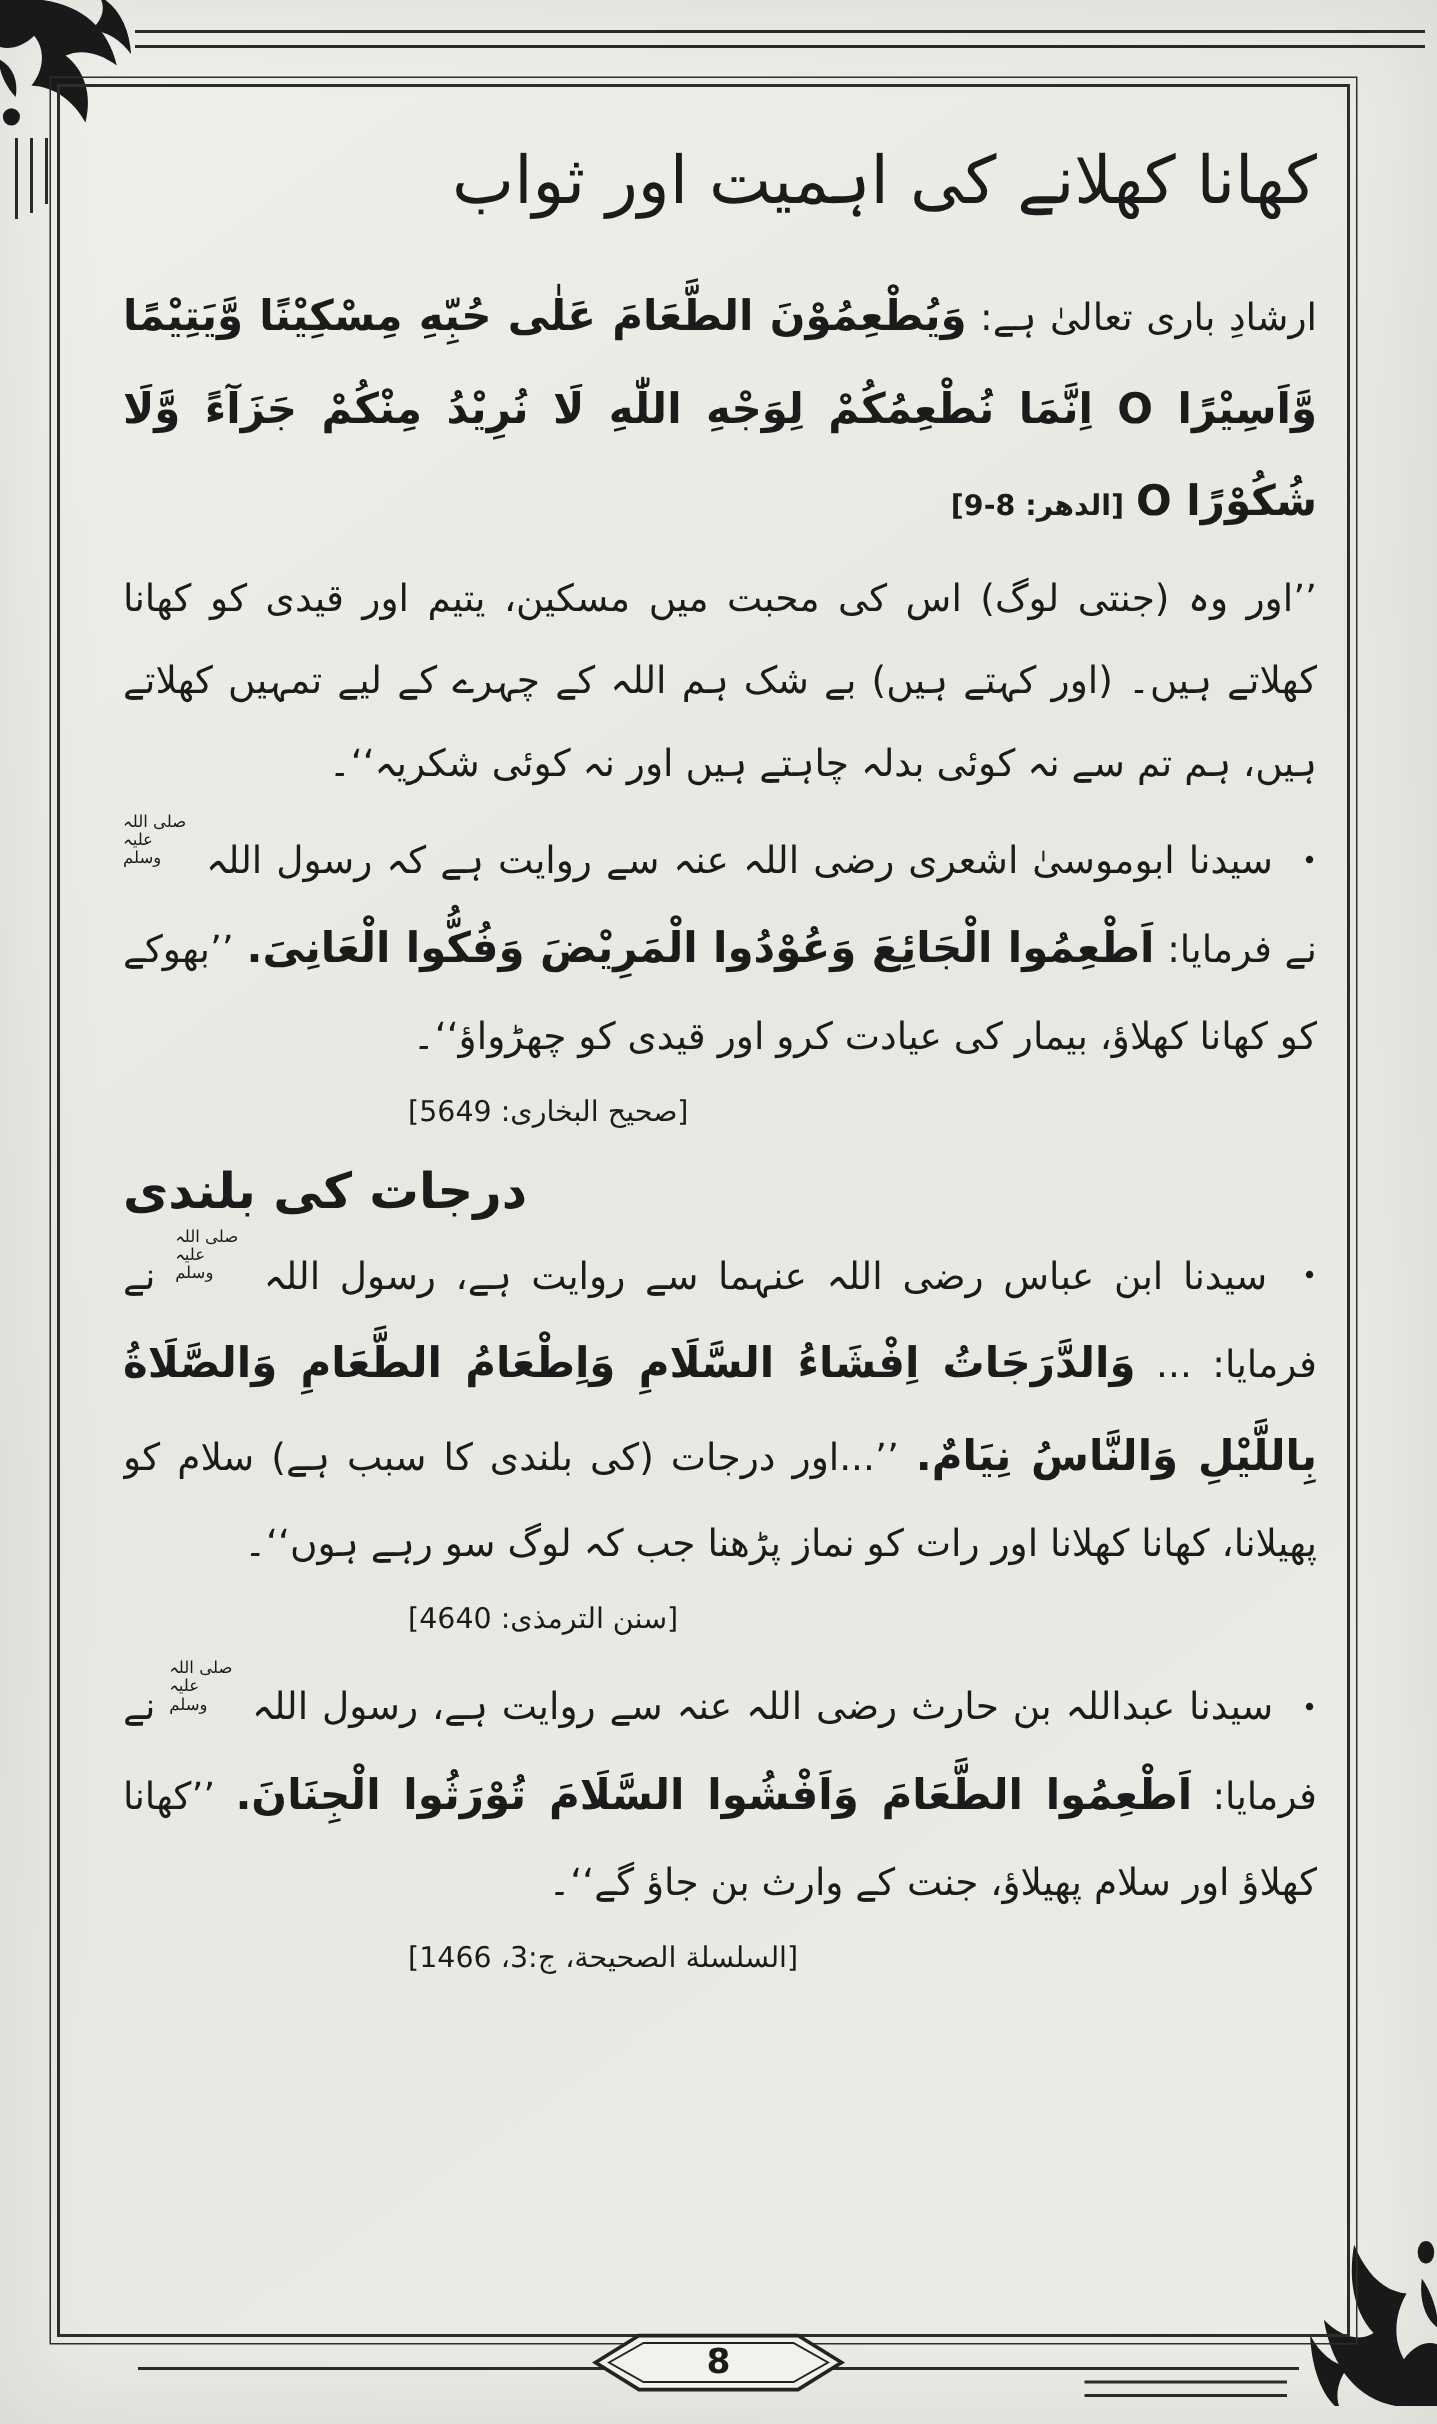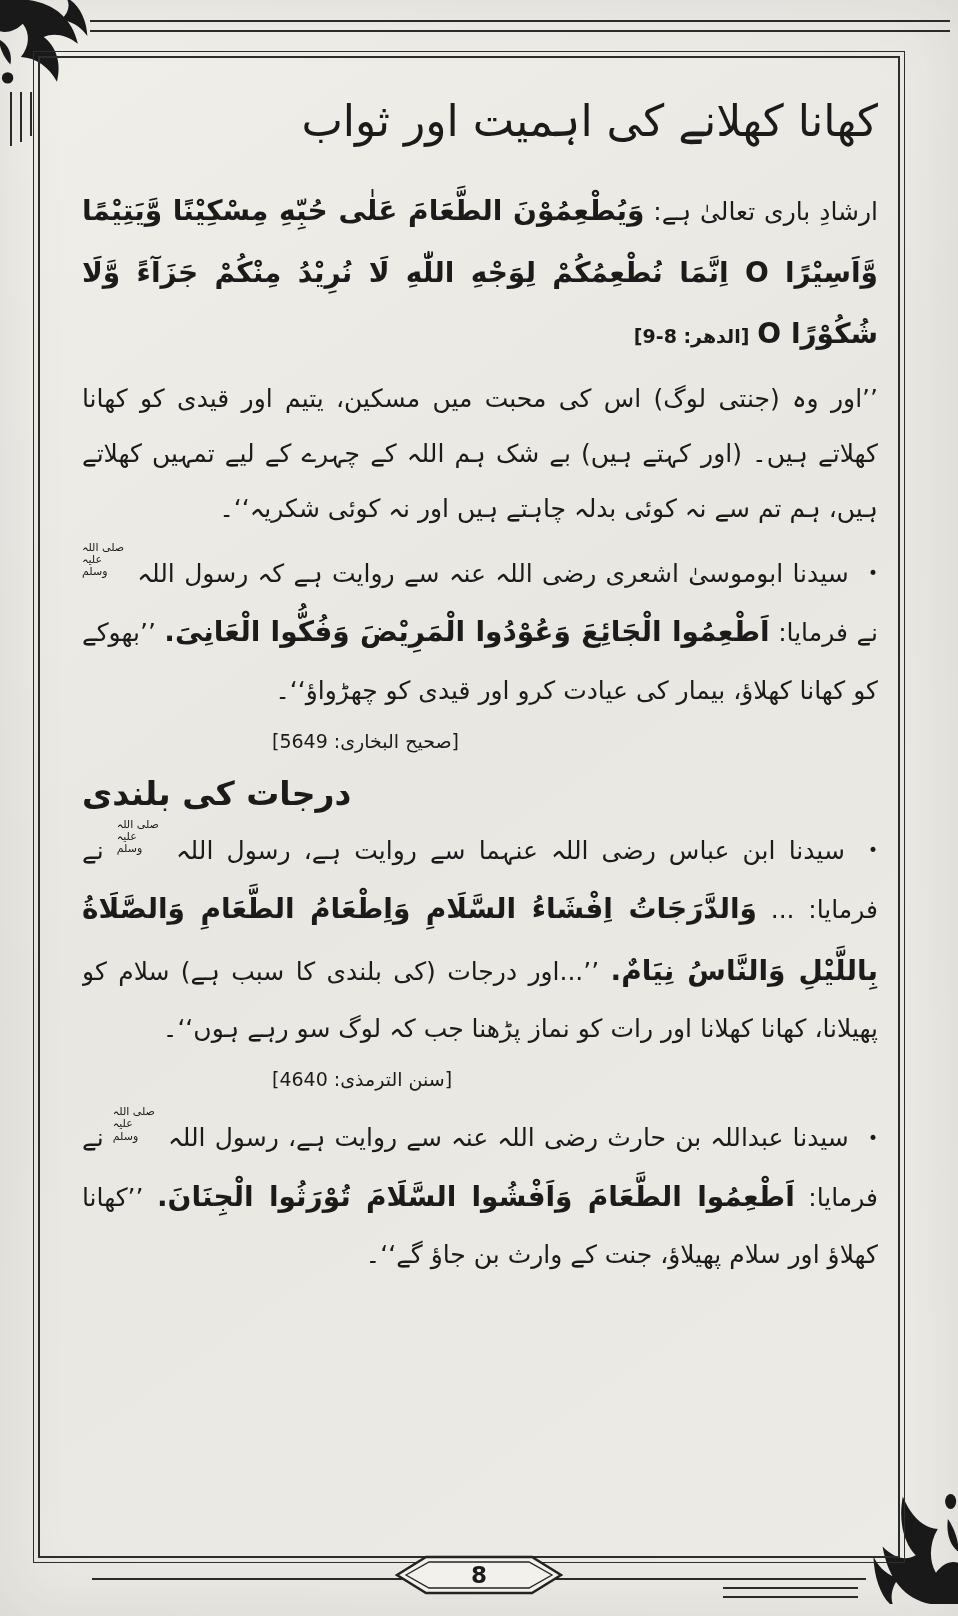--- a/index.html
+++ b/index.html
@@ -139,20 +139,21 @@
 
     <div>
       <p class="body-text">
         <span class="bullet">•</span>
         <span>سیدنا عبداللہ بن حارث رضی اللہ عنہ سے روایت ہے، رسول اللہ</span>
         <span class="honorific">صلی اللہ علیہ وسلم</span>
         <span>نے فرمایا:</span>
         <span class="arabic">اَطْعِمُوا الطَّعَامَ وَاَفْشُوا السَّلَامَ تُوْرَثُوا الْجِنَانَ.</span>
         <span>’’کھانا کھلاؤ اور سلام پھیلاؤ، جنت کے وارث بن جاؤ گے‘‘۔</span>
       </p>
+      <div class="ref-line">[السلسلة الصحیحة، ج:3، 1466]</div>
     </div>
 
   </div>
 
   <div class="page-num-line"></div>
   <div class="page-num-wrap">
     <svg width="170" height="46" viewBox="0 0 170 46" xmlns="http://www.w3.org/2000/svg">
       <polygon points="3,21 32,3 138,3 167,21 138,39 32,39" fill="#f2f1ec" stroke="#232323" stroke-width="2.5"></polygon>
       <polygon points="12,21 35,8 135,8 158,21 135,34 35,34" fill="none" stroke="#232323" stroke-width="1.3"></polygon>
     </svg>

